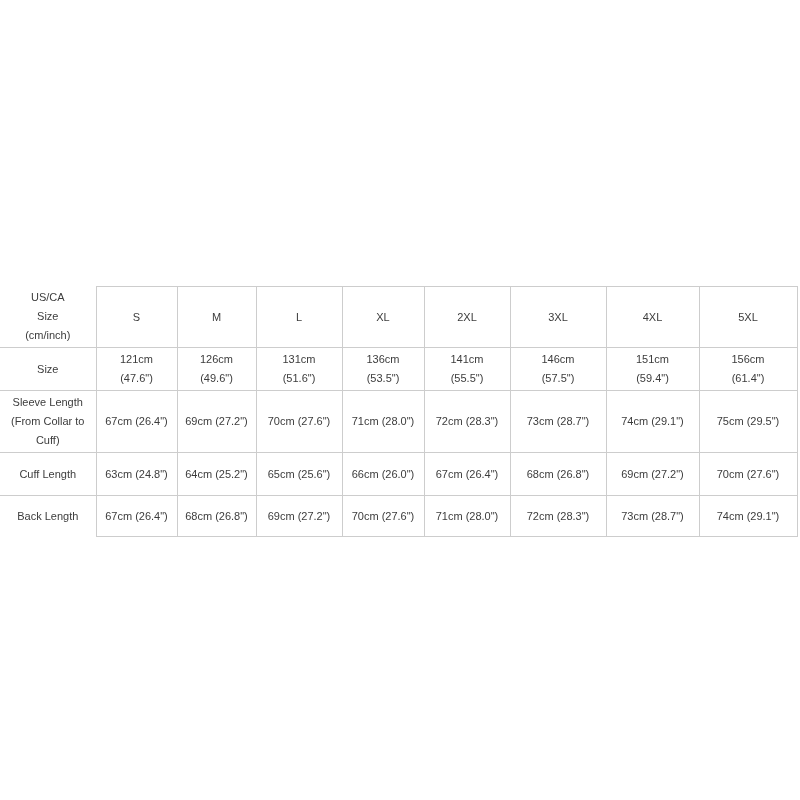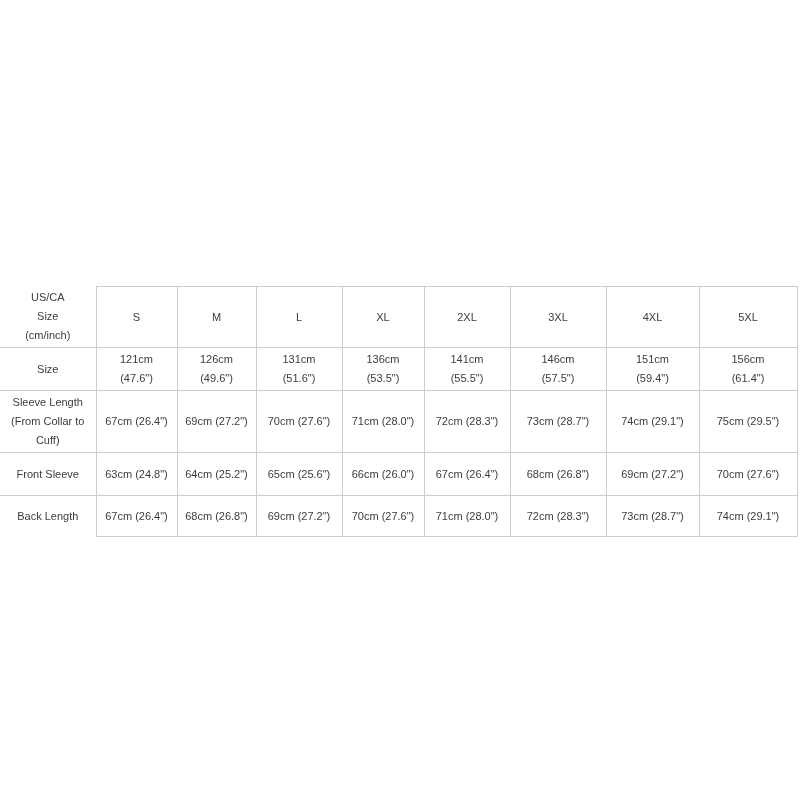--- a/index.html
+++ b/index.html
@@ -112,21 +112,21 @@
         <td><span class="val">67cm (26.4")</span></td>
         <td><span class="val">69cm (27.2")</span></td>
         <td><span class="val">70cm (27.6")</span></td>
         <td><span class="val">71cm (28.0")</span></td>
         <td><span class="val">72cm (28.3")</span></td>
         <td><span class="val">73cm (28.7")</span></td>
         <td><span class="val">74cm (29.1")</span></td>
         <td><span class="val">75cm (29.5")</span></td>
       </tr>
       <tr class="r-front">
-        <td class="label">Front Sleeve</td>
+        <td class="label">Cuff Length</td>
         <td><span class="val">63cm (24.8")</span></td>
         <td><span class="val">64cm (25.2")</span></td>
         <td><span class="val">65cm (25.6")</span></td>
         <td><span class="val">66cm (26.0")</span></td>
         <td><span class="val">67cm (26.4")</span></td>
         <td><span class="val">68cm (26.8")</span></td>
         <td><span class="val">69cm (27.2")</span></td>
         <td><span class="val">70cm (27.6")</span></td>
       </tr>
       <tr class="r-back">

